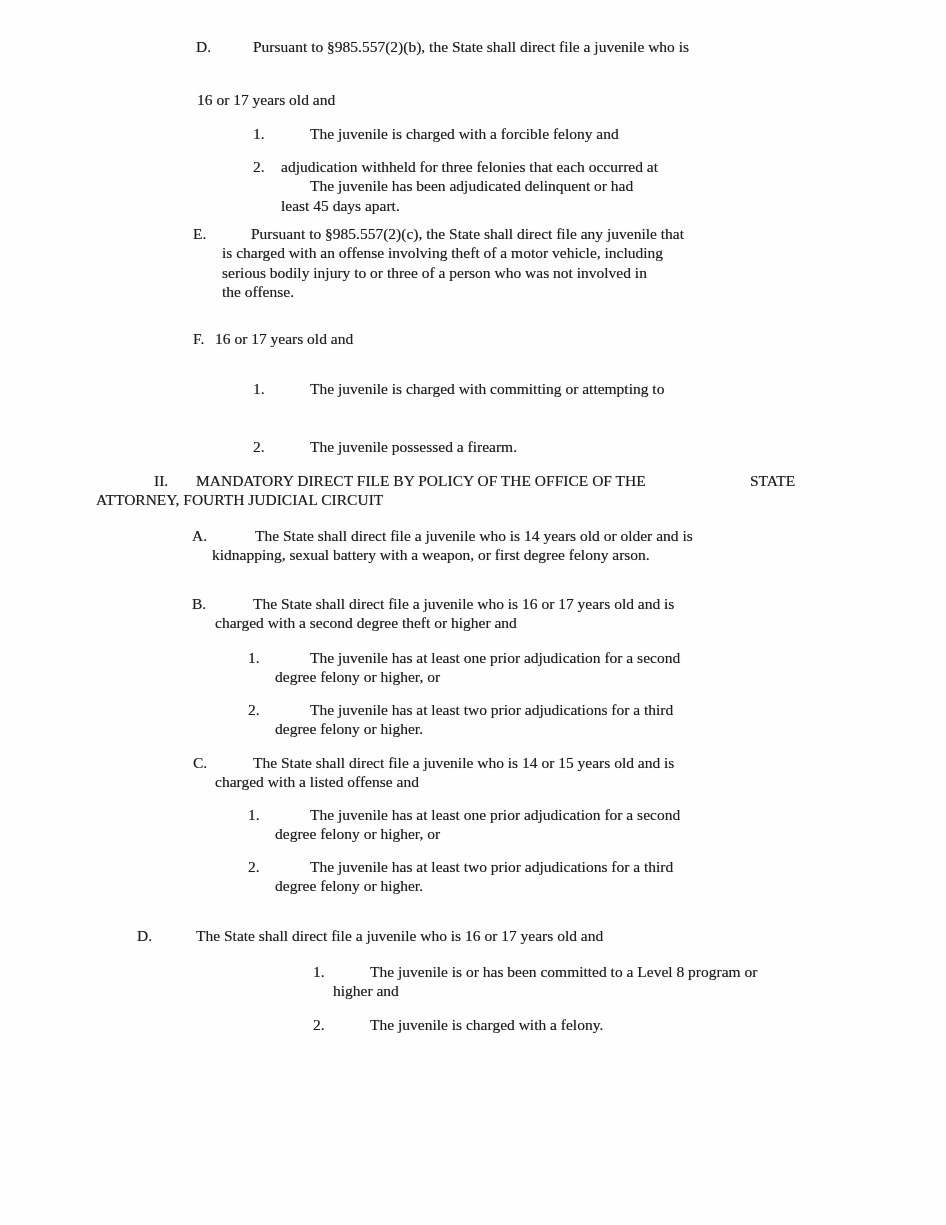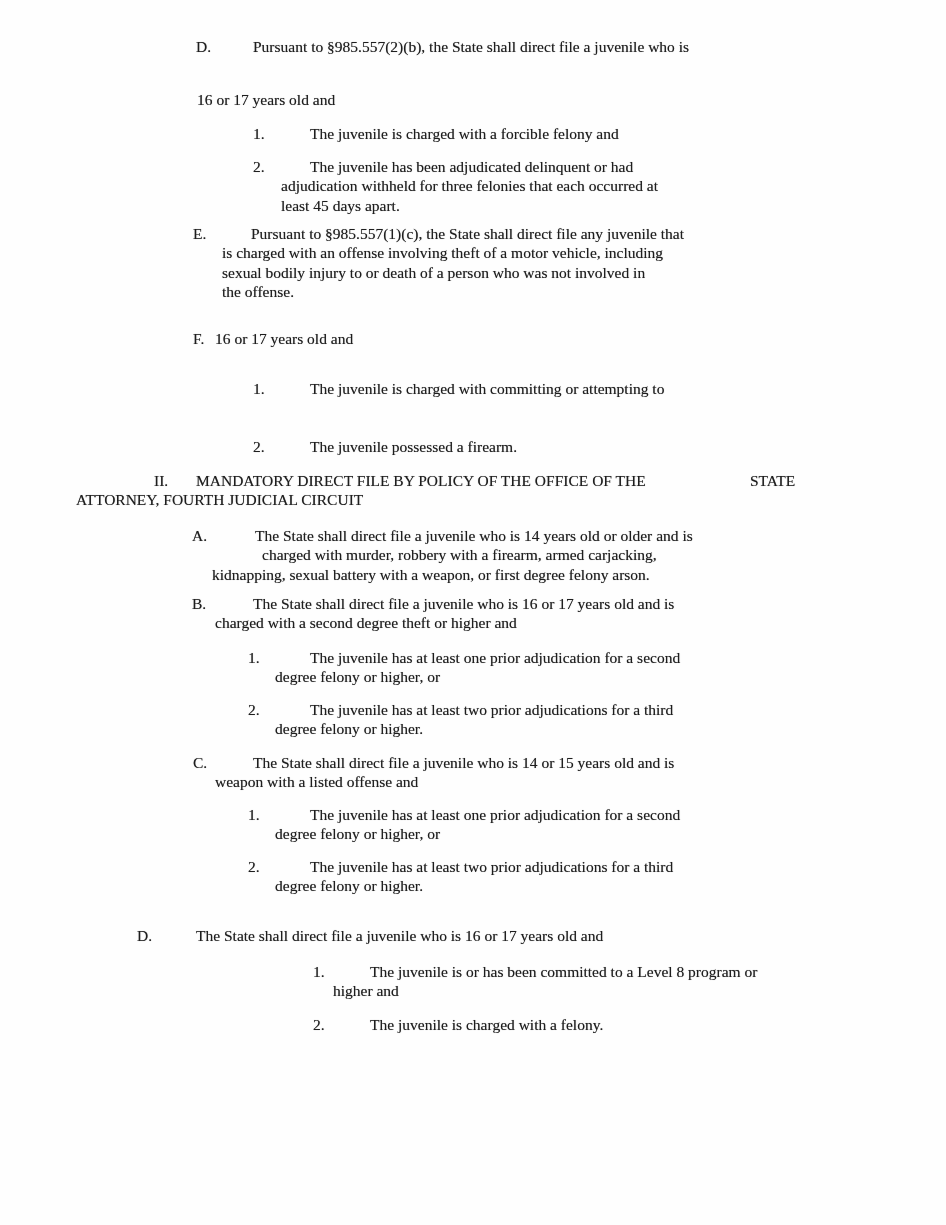--- a/index.html
+++ b/index.html
@@ -51,30 +51,30 @@
     <div class="ln" style="padding-left:197px">16 or 17 years old and</div>
   </div>
 
   <div class="block" style="top:124px">
     <span class="lbl" style="left:253px">1.</span>
     <div class="ln" style="padding-left:310px">The juvenile is charged with a forcible felony and</div>
   </div>
 
   <div class="block" style="top:157px">
     <span class="lbl" style="left:253px">2.</span>
+    <div class="ln" style="padding-left:281px">adjudication withheld for three felonies that each occurred at</div>
     <div class="ln" style="padding-left:310px">The juvenile has been adjudicated delinquent or had</div>
-    <div class="ln" style="padding-left:281px">adjudication withheld for three felonies that each occurred at</div>
     <div class="ln" style="padding-left:281px">least 45 days apart.</div>
   </div>
 
   <div class="block" style="top:224px">
     <span class="lbl" style="left:193px">E.</span>
-    <div class="ln" style="padding-left:251px">Pursuant to §985.557(1)(c), the State shall direct file any juvenile that</div>
+    <div class="ln" style="padding-left:251px">Pursuant to §985.557(2)(c), the State shall direct file any juvenile that</div>
     <div class="ln" style="padding-left:222px">is charged with an offense involving theft of a motor vehicle, including</div>
-    <div class="ln" style="padding-left:222px">sexual bodily injury to or death of a person who was not involved in</div>
+    <div class="ln" style="padding-left:222px">serious bodily injury to or three of a person who was not involved in</div>
     <div class="ln" style="padding-left:222px">the offense.</div>
   </div>
 
   <div class="block" style="top:329px">
     <span class="lbl" style="left:193px">F.</span>
     <div class="ln" style="padding-left:215px">16 or 17 years old and</div>
   </div>
 
   <div class="block" style="top:379px">
     <span class="lbl" style="left:253px">1.</span>
@@ -85,27 +85,26 @@
     <span class="lbl" style="left:253px">2.</span>
     <div class="ln" style="padding-left:310px">The juvenile possessed a firearm.</div>
   </div>
 
   <div class="block" style="top:471px">
     <span class="lbl" style="left:154px">II.</span>
     <div class="ln" style="padding-left:196px; position:relative">
       <span>MANDATORY DIRECT FILE BY POLICY OF THE OFFICE OF THE</span>
       <span class="rw" style="left:750px">STATE</span>
     </div>
-    <div class="ln" style="padding-left:76px">ATTORNEY, FOURTH JUDICIAL CIRCUIT</div>
+    <div class="ln" style="padding-left:96px">ATTORNEY, FOURTH JUDICIAL CIRCUIT</div>
   </div>
 
   <div class="block" style="top:526px">
     <span class="lbl" style="left:192px">A.</span>
     <div class="ln" style="padding-left:255px">The State shall direct file a juvenile who is 14 years old or older and is</div>
-    <div class="ln" style="padding-left:262px">charged with murder, robbery with a firearm, armed carjacking,</div>
     <div class="ln" style="padding-left:212px">kidnapping, sexual battery with a weapon, or first degree felony arson.</div>
   </div>
 
   <div class="block" style="top:594px">
     <span class="lbl" style="left:192px">B.</span>
     <div class="ln" style="padding-left:253px">The State shall direct file a juvenile who is 16 or 17 years old and is</div>
     <div class="ln" style="padding-left:215px">charged with a second degree theft or higher and</div>
   </div>
 
   <div class="block" style="top:648px">
@@ -116,21 +115,21 @@
 
   <div class="block" style="top:700px">
     <span class="lbl" style="left:248px">2.</span>
     <div class="ln" style="padding-left:310px">The juvenile has at least two prior adjudications for a third</div>
     <div class="ln" style="padding-left:275px">degree felony or higher.</div>
   </div>
 
   <div class="block" style="top:753px">
     <span class="lbl" style="left:193px">C.</span>
     <div class="ln" style="padding-left:253px">The State shall direct file a juvenile who is 14 or 15 years old and is</div>
-    <div class="ln" style="padding-left:215px">weapon with a listed offense and</div>
+    <div class="ln" style="padding-left:215px">charged with a listed offense and</div>
   </div>
 
   <div class="block" style="top:805px">
     <span class="lbl" style="left:248px">1.</span>
     <div class="ln" style="padding-left:310px">The juvenile has at least one prior adjudication for a second</div>
     <div class="ln" style="padding-left:275px">degree felony or higher, or</div>
   </div>
 
   <div class="block" style="top:857px">
     <span class="lbl" style="left:248px">2.</span>

